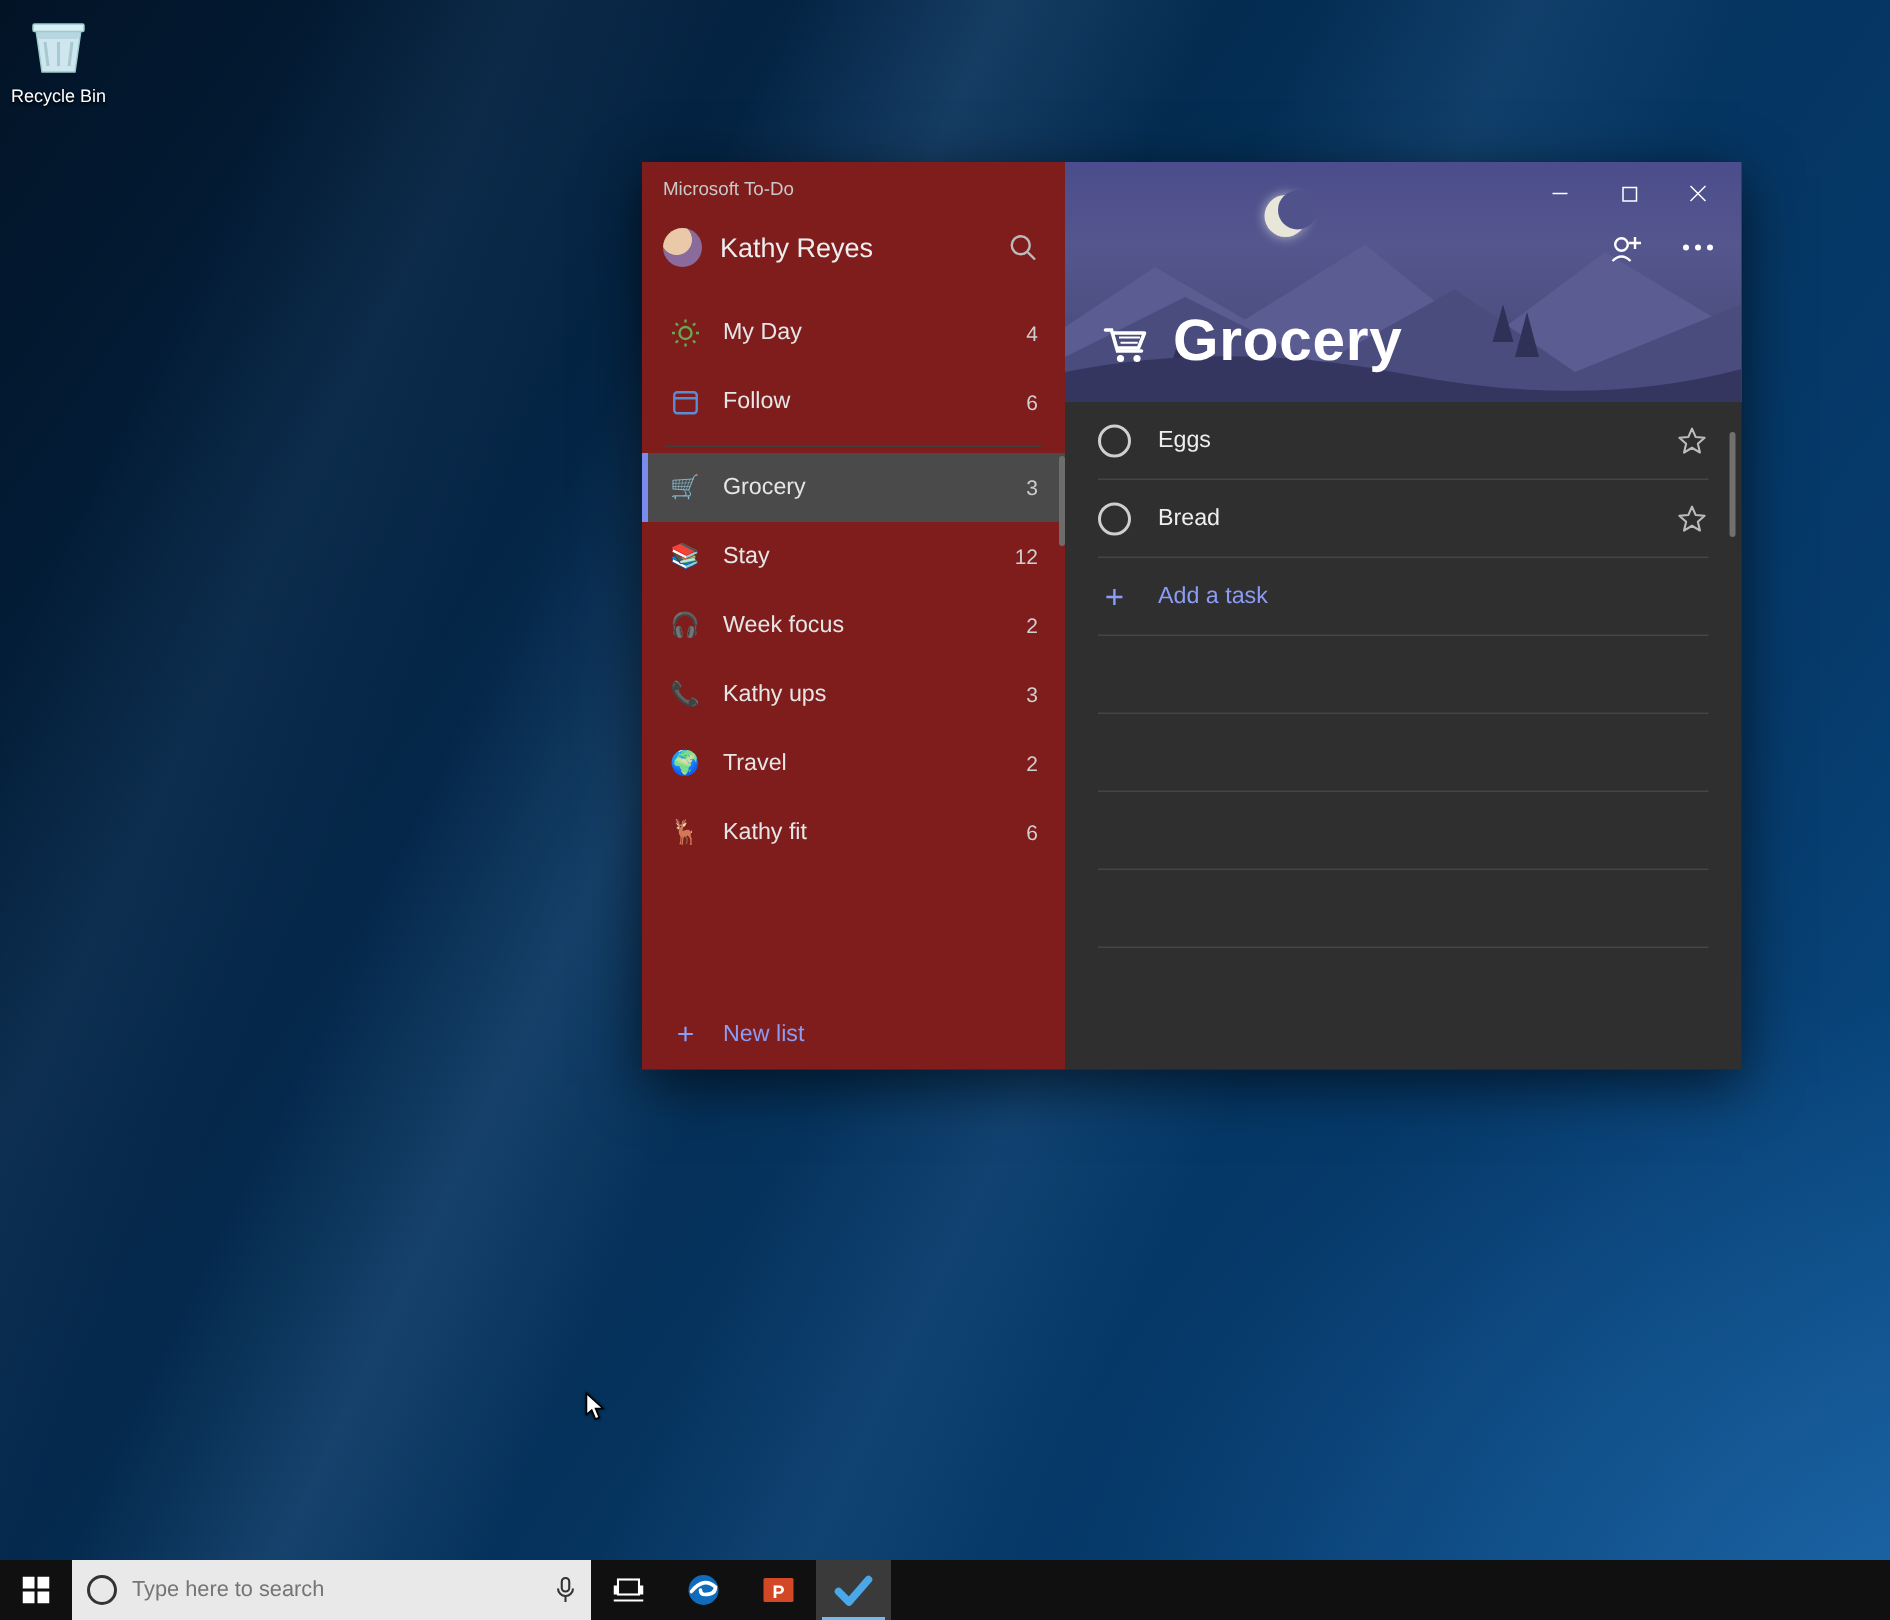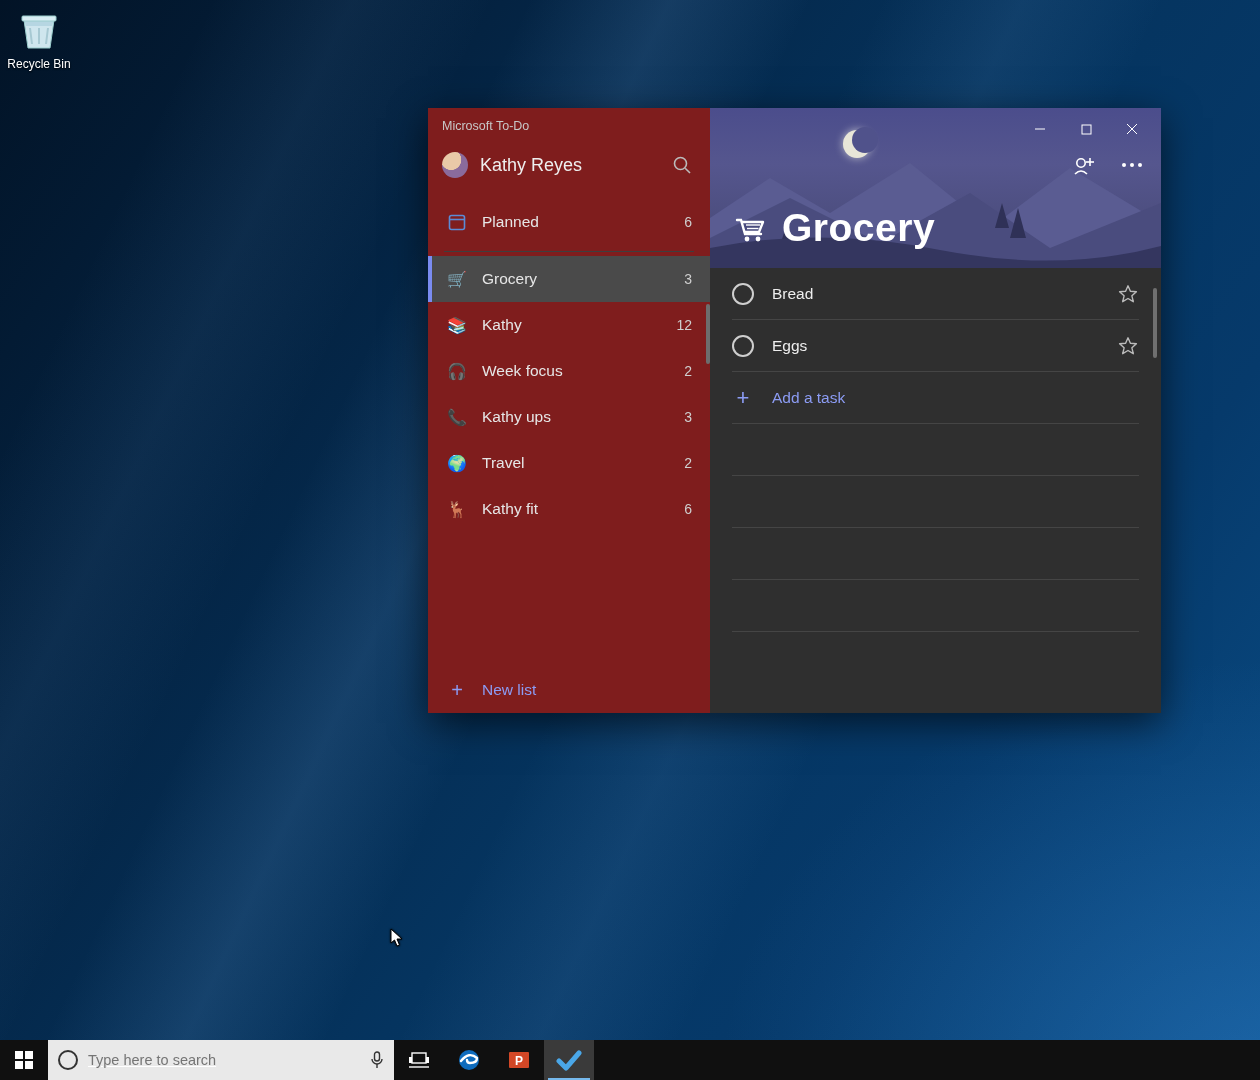--- a/index.html
+++ b/index.html
@@ -153,21 +153,21 @@
   .add-task .lbl { font-size:15.5px; }
   .blank-row { height:52px; border-bottom:1px solid #454545; }
   .main-scrollshade {
     position:absolute; top:180px; right:4px; width:4px; height:70px;
     background:#707070; border-radius:2px;
   }
 
   
   .taskbar {
     position:absolute; left:0; bottom:0; width:100%; height:40px;
-    background:#101010; display:flex; align-items:stretch; color:#fff;text-decoration:underline;
+    background:#101010; display:flex; align-items:stretch; color:#fff;
   }
   .start-btn {
     width:48px; display:flex; align-items:center; justify-content:center; cursor:pointer;
   }
   .search-box {
     width:346px; background:#e9e9e9; display:flex; align-items:center;
     padding:0 10px; color:#555; position:relative;
   }
   .cortana-ring {
     width:20px; height:20px; border:2px solid #333; border-radius:50%; margin-right:10px;
@@ -219,39 +219,58 @@
             <circle cx="8.5" cy="8.5" r="6" fill="none" stroke="#bbb" stroke-width="1.6"></circle>
             <line x1="13.2" y1="13.2" x2="18" y2="18" stroke="#bbb" stroke-width="1.6"></line>
           </svg>
         </div>
       </div>
 
       <div class="nav">
 
         <div class="nav-item">
           <span class="nav-icon">
+            <svg width="20" height="20" viewBox="0 0 20 20">
+                <circle cx="10" cy="10" r="4" fill="none" stroke="#6aa84f" stroke-width="1.6"></circle>
+                <g stroke="#6aa84f" stroke-width="1.6">
+                  <line x1="10" y1="1" x2="10" y2="3"></line>
+                  <line x1="10" y1="17" x2="10" y2="19"></line>
+                  <line x1="1" y1="10" x2="3" y2="10"></line>
+                  <line x1="17" y1="10" x2="19" y2="10"></line>
+                  <line x1="3.5" y1="3.5" x2="5" y2="5"></line>
+                  <line x1="15" y1="15" x2="16.5" y2="16.5"></line>
+                  <line x1="15" y1="5" x2="16.5" y2="3.5"></line>
+                  <line x1="3.5" y1="16.5" x2="5" y2="15"></line>
+                </g>
+              </svg>
+          </span>
+          <span>My Day</span>
+          <span class="count">4</span>
+        </div>
+        <div class="nav-item">
+          <span class="nav-icon">
             <svg width="18" height="18" viewBox="0 0 18 18">
                 <rect x="1.5" y="2.5" width="15" height="14" rx="2" fill="none" stroke="#5b8bd6" stroke-width="1.6"></rect>
                 <line x1="1.5" y1="6.5" x2="16.5" y2="6.5" stroke="#5b8bd6" stroke-width="1.6"></line>
               </svg>
           </span>
-          <span>Planned</span>
+          <span>Follow</span>
           <span class="count">6</span>
         </div>
 
         <div class="nav-divider"></div>
 
         <div class="nav-item selected">
           <span class="nav-icon" style="font-size:16px;">🛒</span>
           <span>Grocery</span>
           <span class="count">3</span>
         </div>
         <div class="nav-item">
           <span class="nav-icon" style="font-size:16px;">📚</span>
-          <span>Kathy</span>
+          <span>Stay</span>
           <span class="count">12</span>
         </div>
         <div class="nav-item">
           <span class="nav-icon" style="font-size:16px;">🎧</span>
           <span>Week focus</span>
           <span class="count">2</span>
         </div>
         <div class="nav-item">
           <span class="nav-icon" style="font-size:16px;">📞</span>
           <span>Kathy ups</span>
@@ -344,30 +363,30 @@
               <line x1="14" y1="14.5" x2="25.5" y2="14.5" stroke="#fff" stroke-width="1.4"></line>
             </svg>
           </span>
           <h1>Grocery</h1>
         </div>
       </div>
 
       <div class="tasks">
         <div class="task">
           <span class="circle"></span>
-          <span class="task-name">Bread</span>
+          <span class="task-name">Eggs</span>
           <span class="star">
             <svg width="20" height="20" viewBox="0 0 20 20">
                 <path d="M10 1.8 L12.4 7.3 L18.4 7.8 L13.9 11.8 L15.3 17.7 L10 14.5 L4.7 17.7 L6.1 11.8 L1.6 7.8 L7.6 7.3 Z" fill="none" stroke="#bcbcbc" stroke-width="1.4" stroke-linejoin="round"></path>
               </svg>
           </span>
         </div>
         <div class="task">
           <span class="circle"></span>
-          <span class="task-name">Eggs</span>
+          <span class="task-name">Bread</span>
           <span class="star">
             <svg width="20" height="20" viewBox="0 0 20 20">
                 <path d="M10 1.8 L12.4 7.3 L18.4 7.8 L13.9 11.8 L15.3 17.7 L10 14.5 L4.7 17.7 L6.1 11.8 L1.6 7.8 L7.6 7.3 Z" fill="none" stroke="#bcbcbc" stroke-width="1.4" stroke-linejoin="round"></path>
               </svg>
           </span>
         </div>
         <div class="add-task">
           <span class="plus">+</span>
           <span class="lbl">Add a task</span>
         </div>

